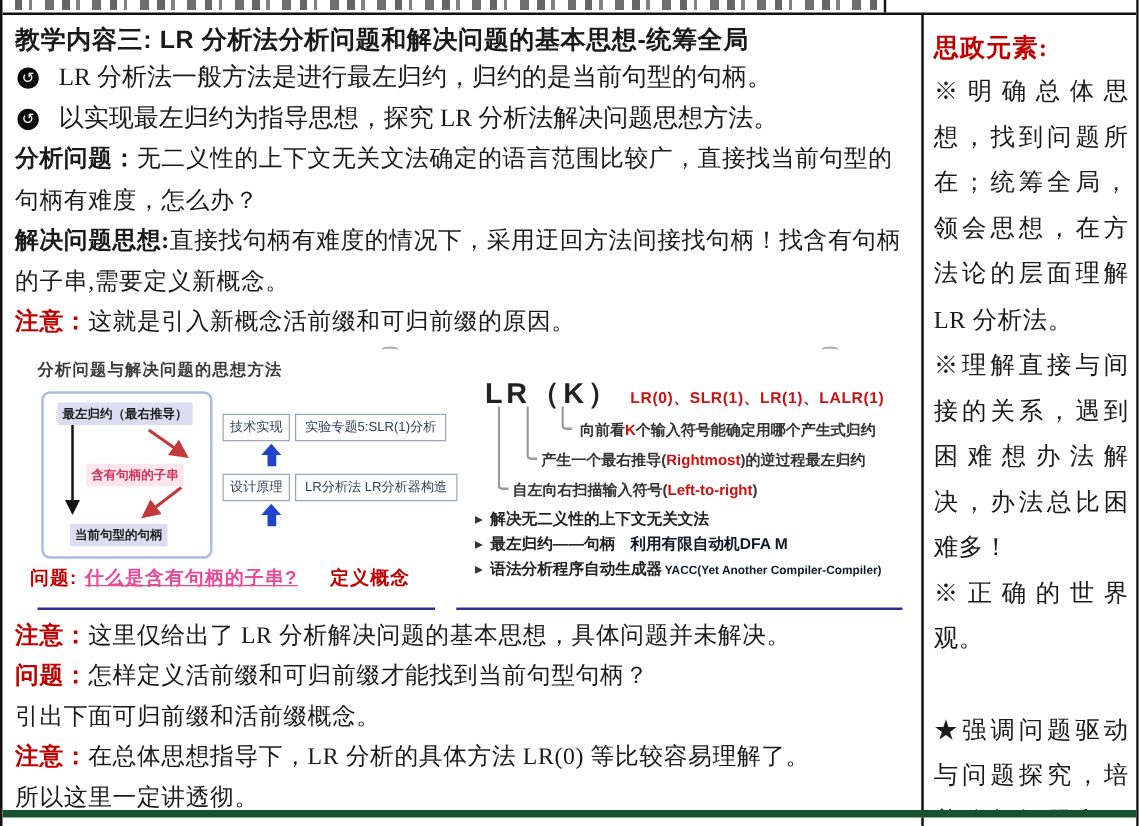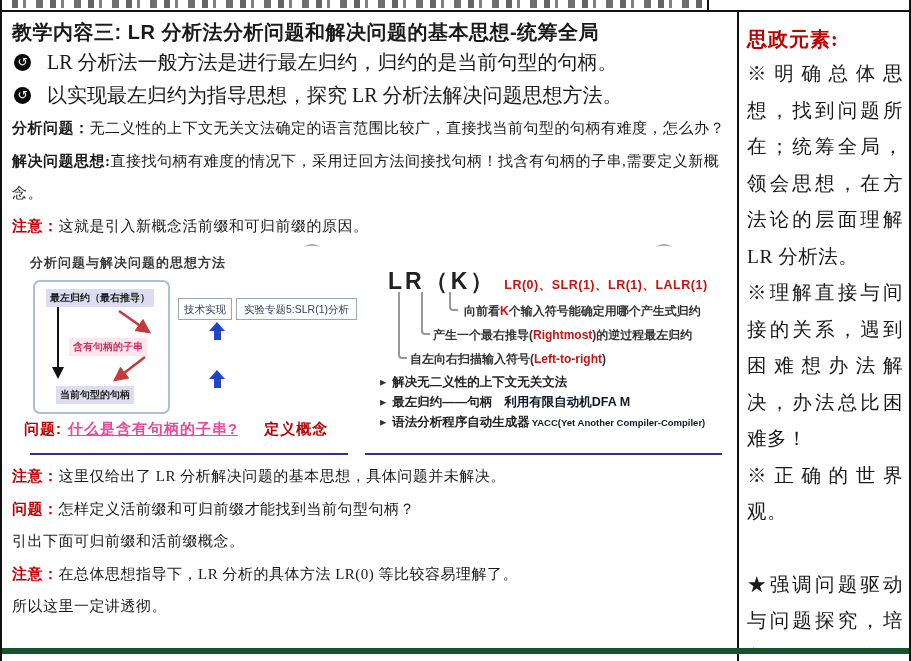--- a/index.html
+++ b/index.html
@@ -23,21 +23,21 @@
   .cell-left { width:737px; border-right:2px solid #111; padding:6px 4px 0 10px; overflow:hidden; }
   .cell-right { flex:1; padding:10px 6px 0 8px; overflow:hidden; }
   
   .doc-title { font-family:"Liberation Sans","DejaVu Sans",sans-serif; font-weight:bold; font-size:20px; line-height:28px; letter-spacing:.5px; }
   .bullet-line { display:flex; align-items:center; line-height:33px; font-size:20px; }
   .bullet-glyph {
     flex:0 0 auto; width:17px; height:17px; border-radius:50%; background:#0a0a0a; color:#fff;
     font-family:"DejaVu Sans",sans-serif; font-size:12px; line-height:17px; text-align:center;
     margin:0 16px 0 2px;
   }
-  .para { font-size:15px; line-height:32.5px; letter-spacing:.5px; }
+  .para { font-size:19px; line-height:32.5px; letter-spacing:.5px; }
   .lbl-b { font-weight:bold; }
   .red { color:#c00000; }
   .lbl-red { color:#c00000; font-weight:bold; }
   
   .slides { position:relative; height:218px; font-family:"Liberation Sans","DejaVu Sans",sans-serif; }
   .slide-title { position:absolute; left:18px; top:12px; font-size:13px; font-weight:bold; color:#3c3c3c; letter-spacing:1px; }
   .smudge { position:absolute; width:14px; height:6px; border-top:2px solid #b0b0b0; border-radius:50%; }
   
   .diagbox { position:absolute; left:21px; top:38px; width:137px; height:134px; border:2px solid #a9bedc; border-radius:7px; background:#fff; }
   .flow-item { position:absolute; font-size:10px; font-weight:bold; padding:2px 4px; white-space:nowrap; color:#1c1c1c; }
@@ -139,20 +139,24 @@
         </div>
 
         <div class="layer-row" style="top:56px;">
           <span class="layer-name">技术实现</span>
           <span class="layer-desc">实验专题5:SLR(1)分析</span>
         </div>
         <div class="uparrow" style="top:80px;">
             <span class="uarr-head"></span>
             <span class="uarr-stem"></span>
           </div>
+        <div class="layer-row" style="top:104px;">
+          <span class="layer-name">设计原理</span>
+          <span class="layer-desc">LR分析法 LR分析器构造</span>
+        </div>
         <div class="uparrow" style="top:128px;">
             <span class="uarr-head"></span>
             <span class="uarr-stem"></span>
           </div>
 
         <div class="slide-q">
           <span class="red">问题:</span><span class="qt">什么是含有句柄的子串?</span><span class="red qtail">定义概念</span>
         </div>
         <div class="blueline l"></div>
 

